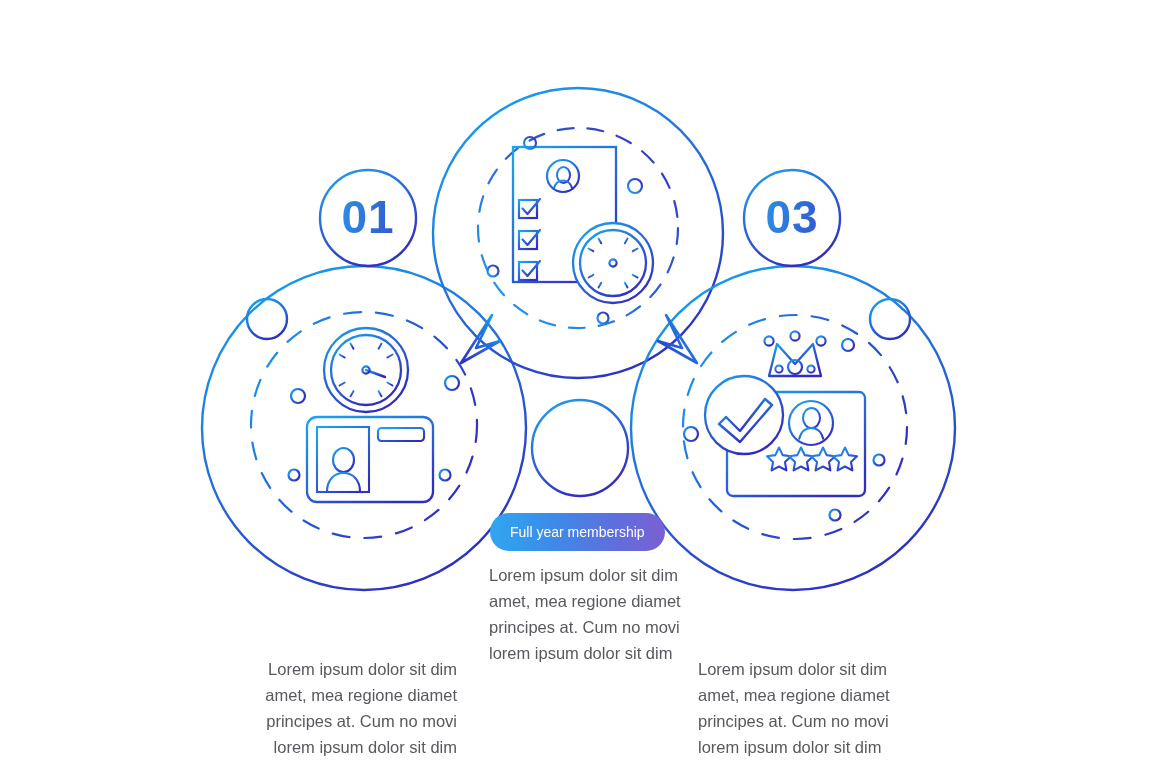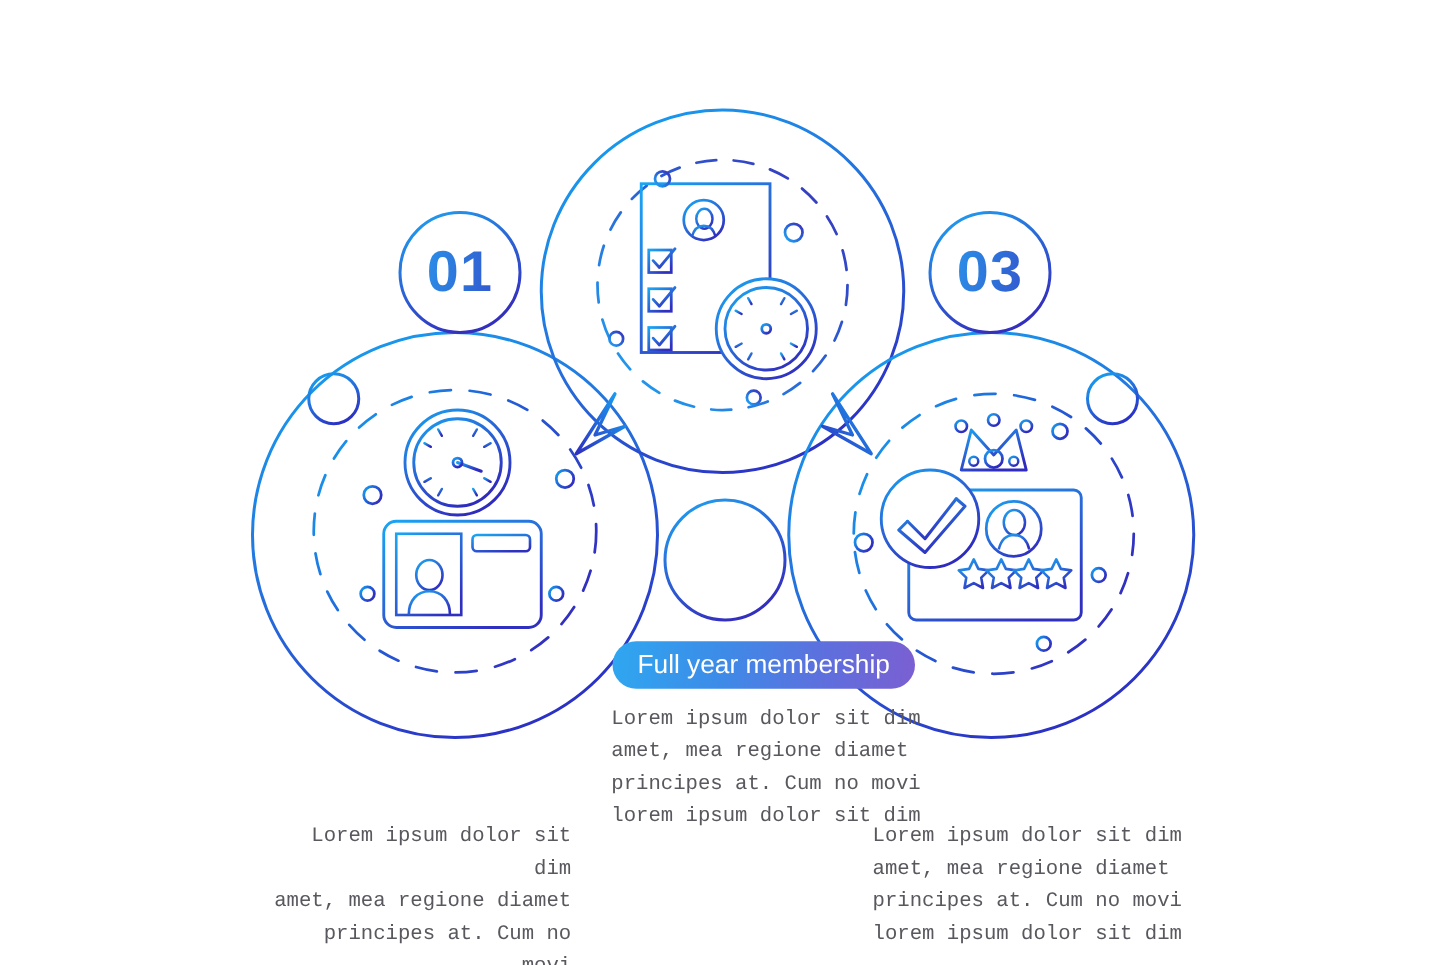--- a/index.html
+++ b/index.html
@@ -50,35 +50,35 @@
     -webkit-text-fill-color: transparent;
     user-select: none;
   }
   .pill {
     position: absolute;
     display: flex;
     align-items: center;
     justify-content: center;
     border-radius: 999px;
     color: #ffffff;
-    font-size: 21px;
+    font-size: 14px;
     font-family: "Liberation Sans", sans-serif;
     font-weight: 400;
     white-space: nowrap;
     padding: 0 20px;
     height: 38px;
     box-sizing: border-box;
     background: linear-gradient(95deg, #2FA7F0 0%, #3C8CE8 35%, #5E6FDD 70%, #7B5FD2 100%);
   }
   .desc {
     position: absolute;
     color: #58585E;
     font-size: 16.5px;
     line-height: 26px;
-    font-family: Liberation Mono, monospace;
+    font-family: Liberation Sans, sans-serif;
     white-space: pre-line;
   }
   .desc.right-al { text-align: right; }
   .desc.left-al  { text-align: left; }
 </style>
 </head>
 <body>
 
 <div id="infographic">
   <div class="stage">

